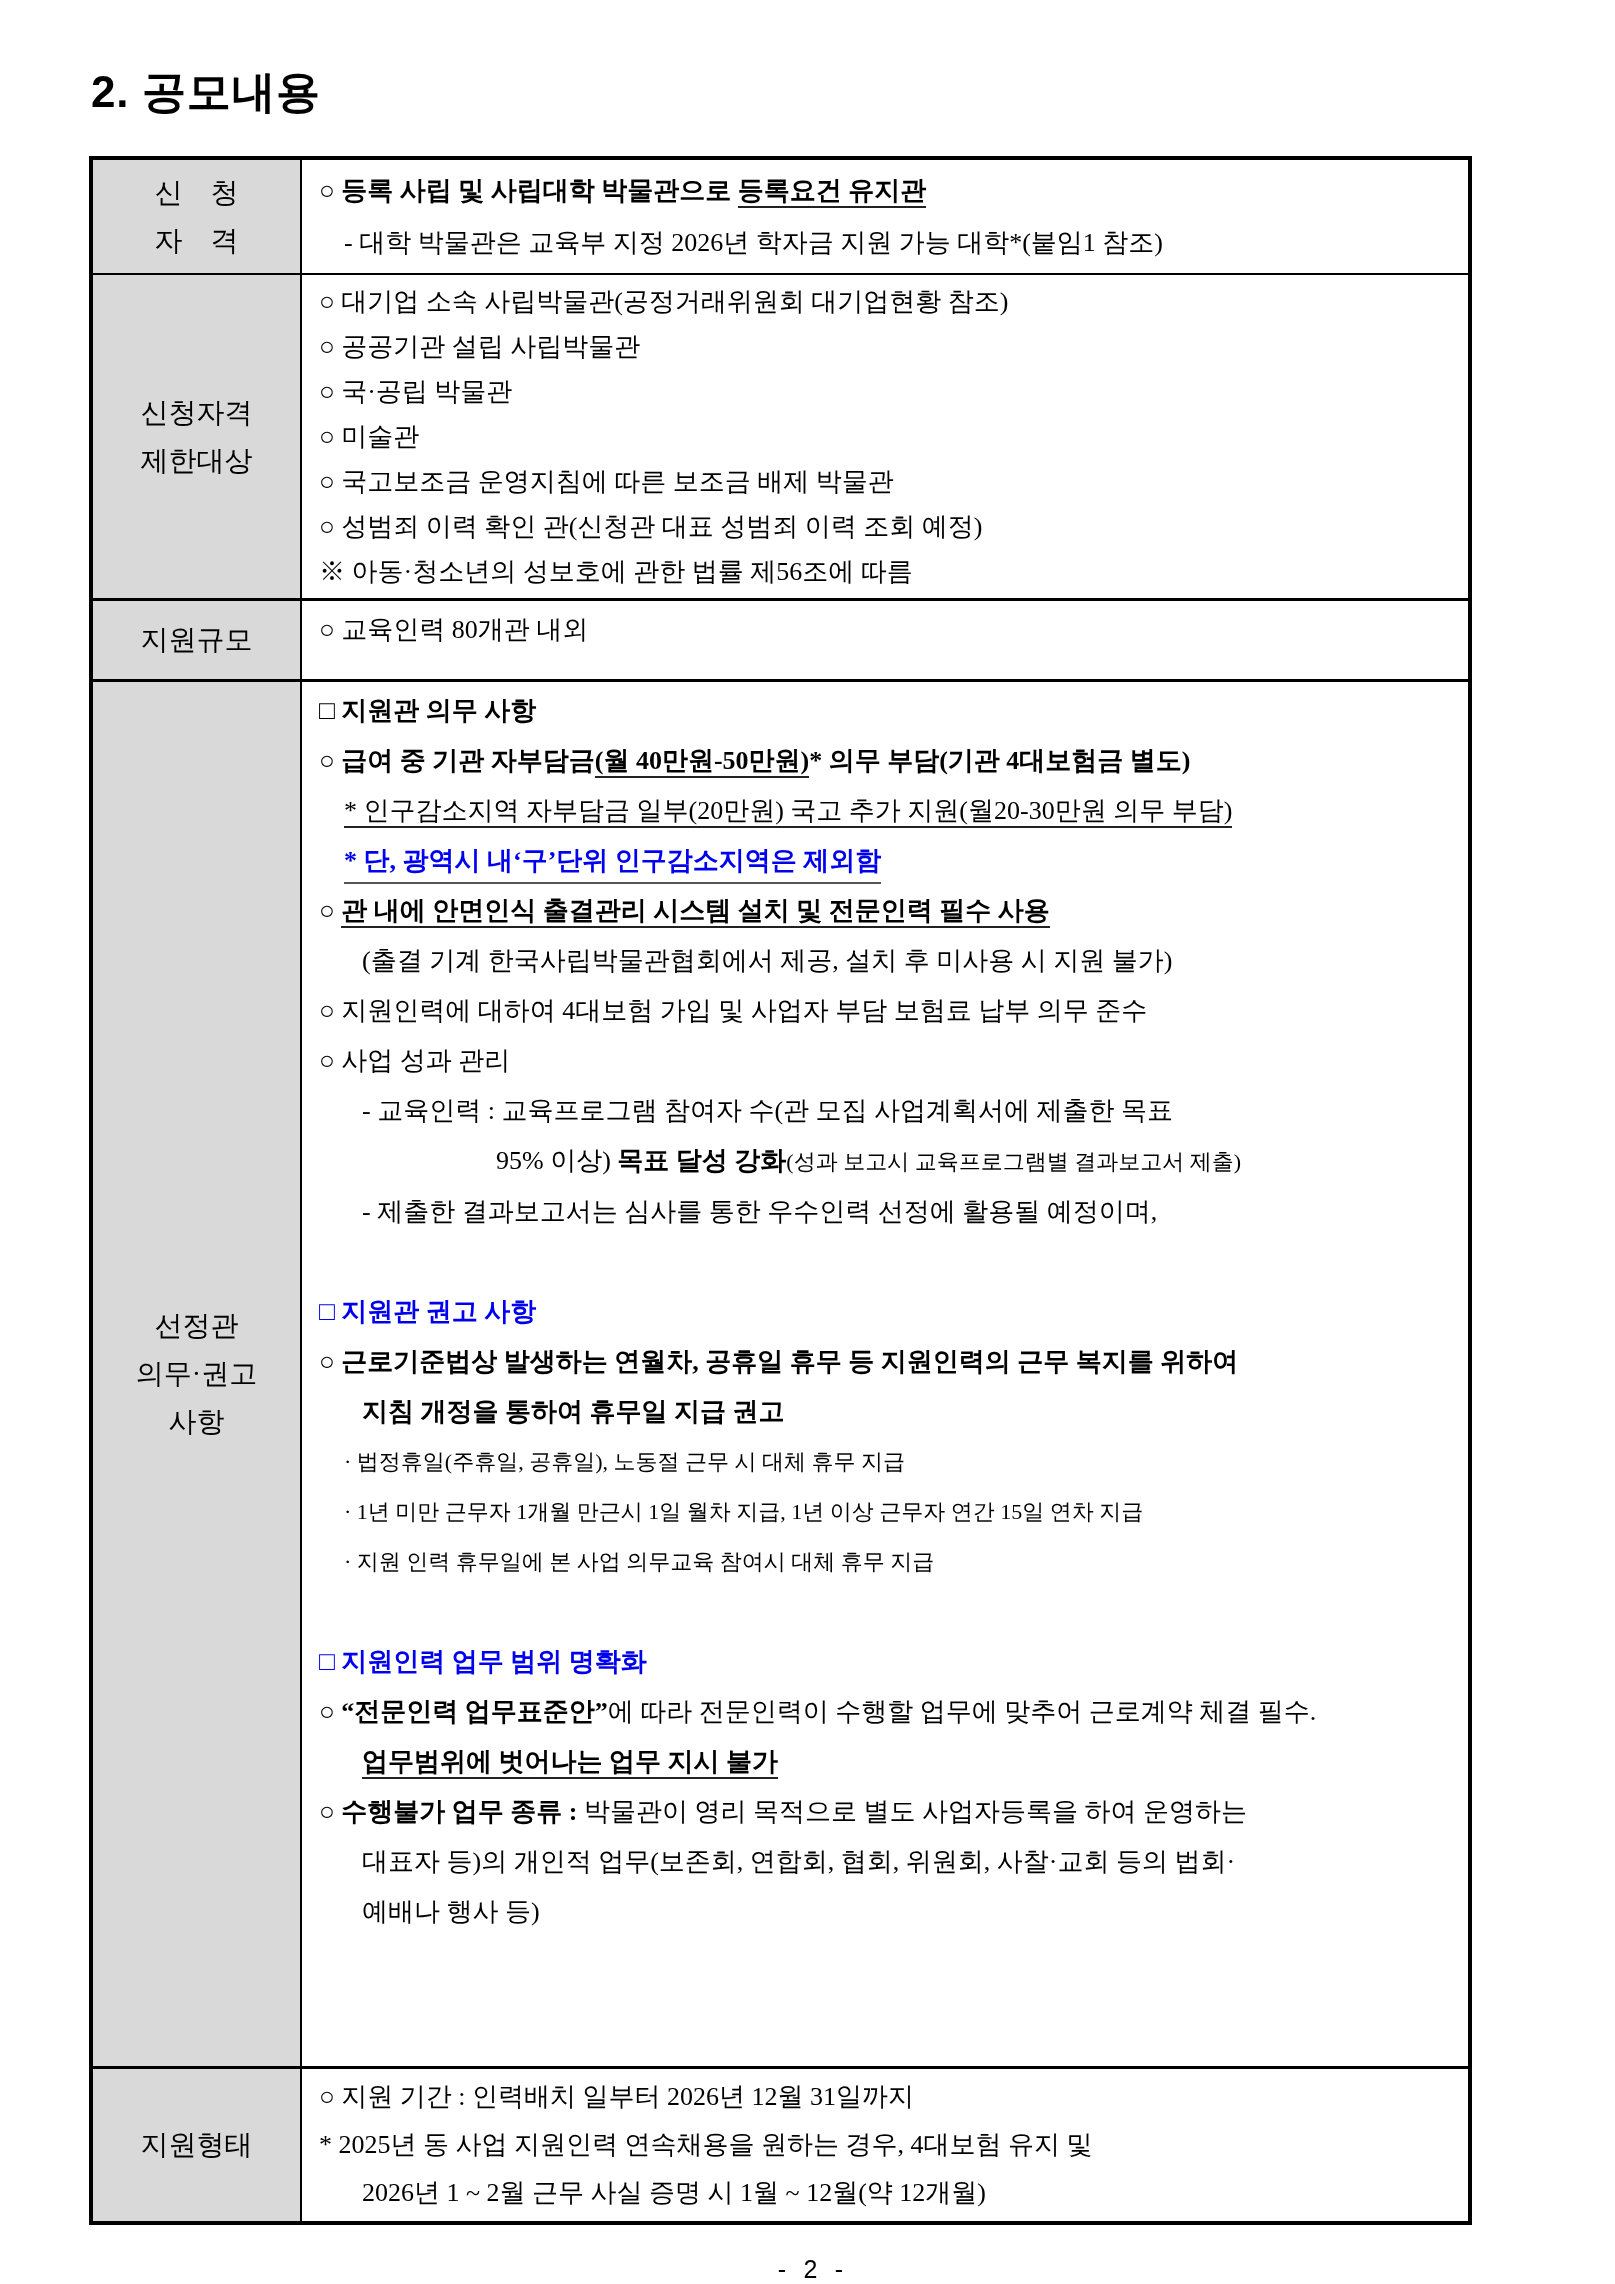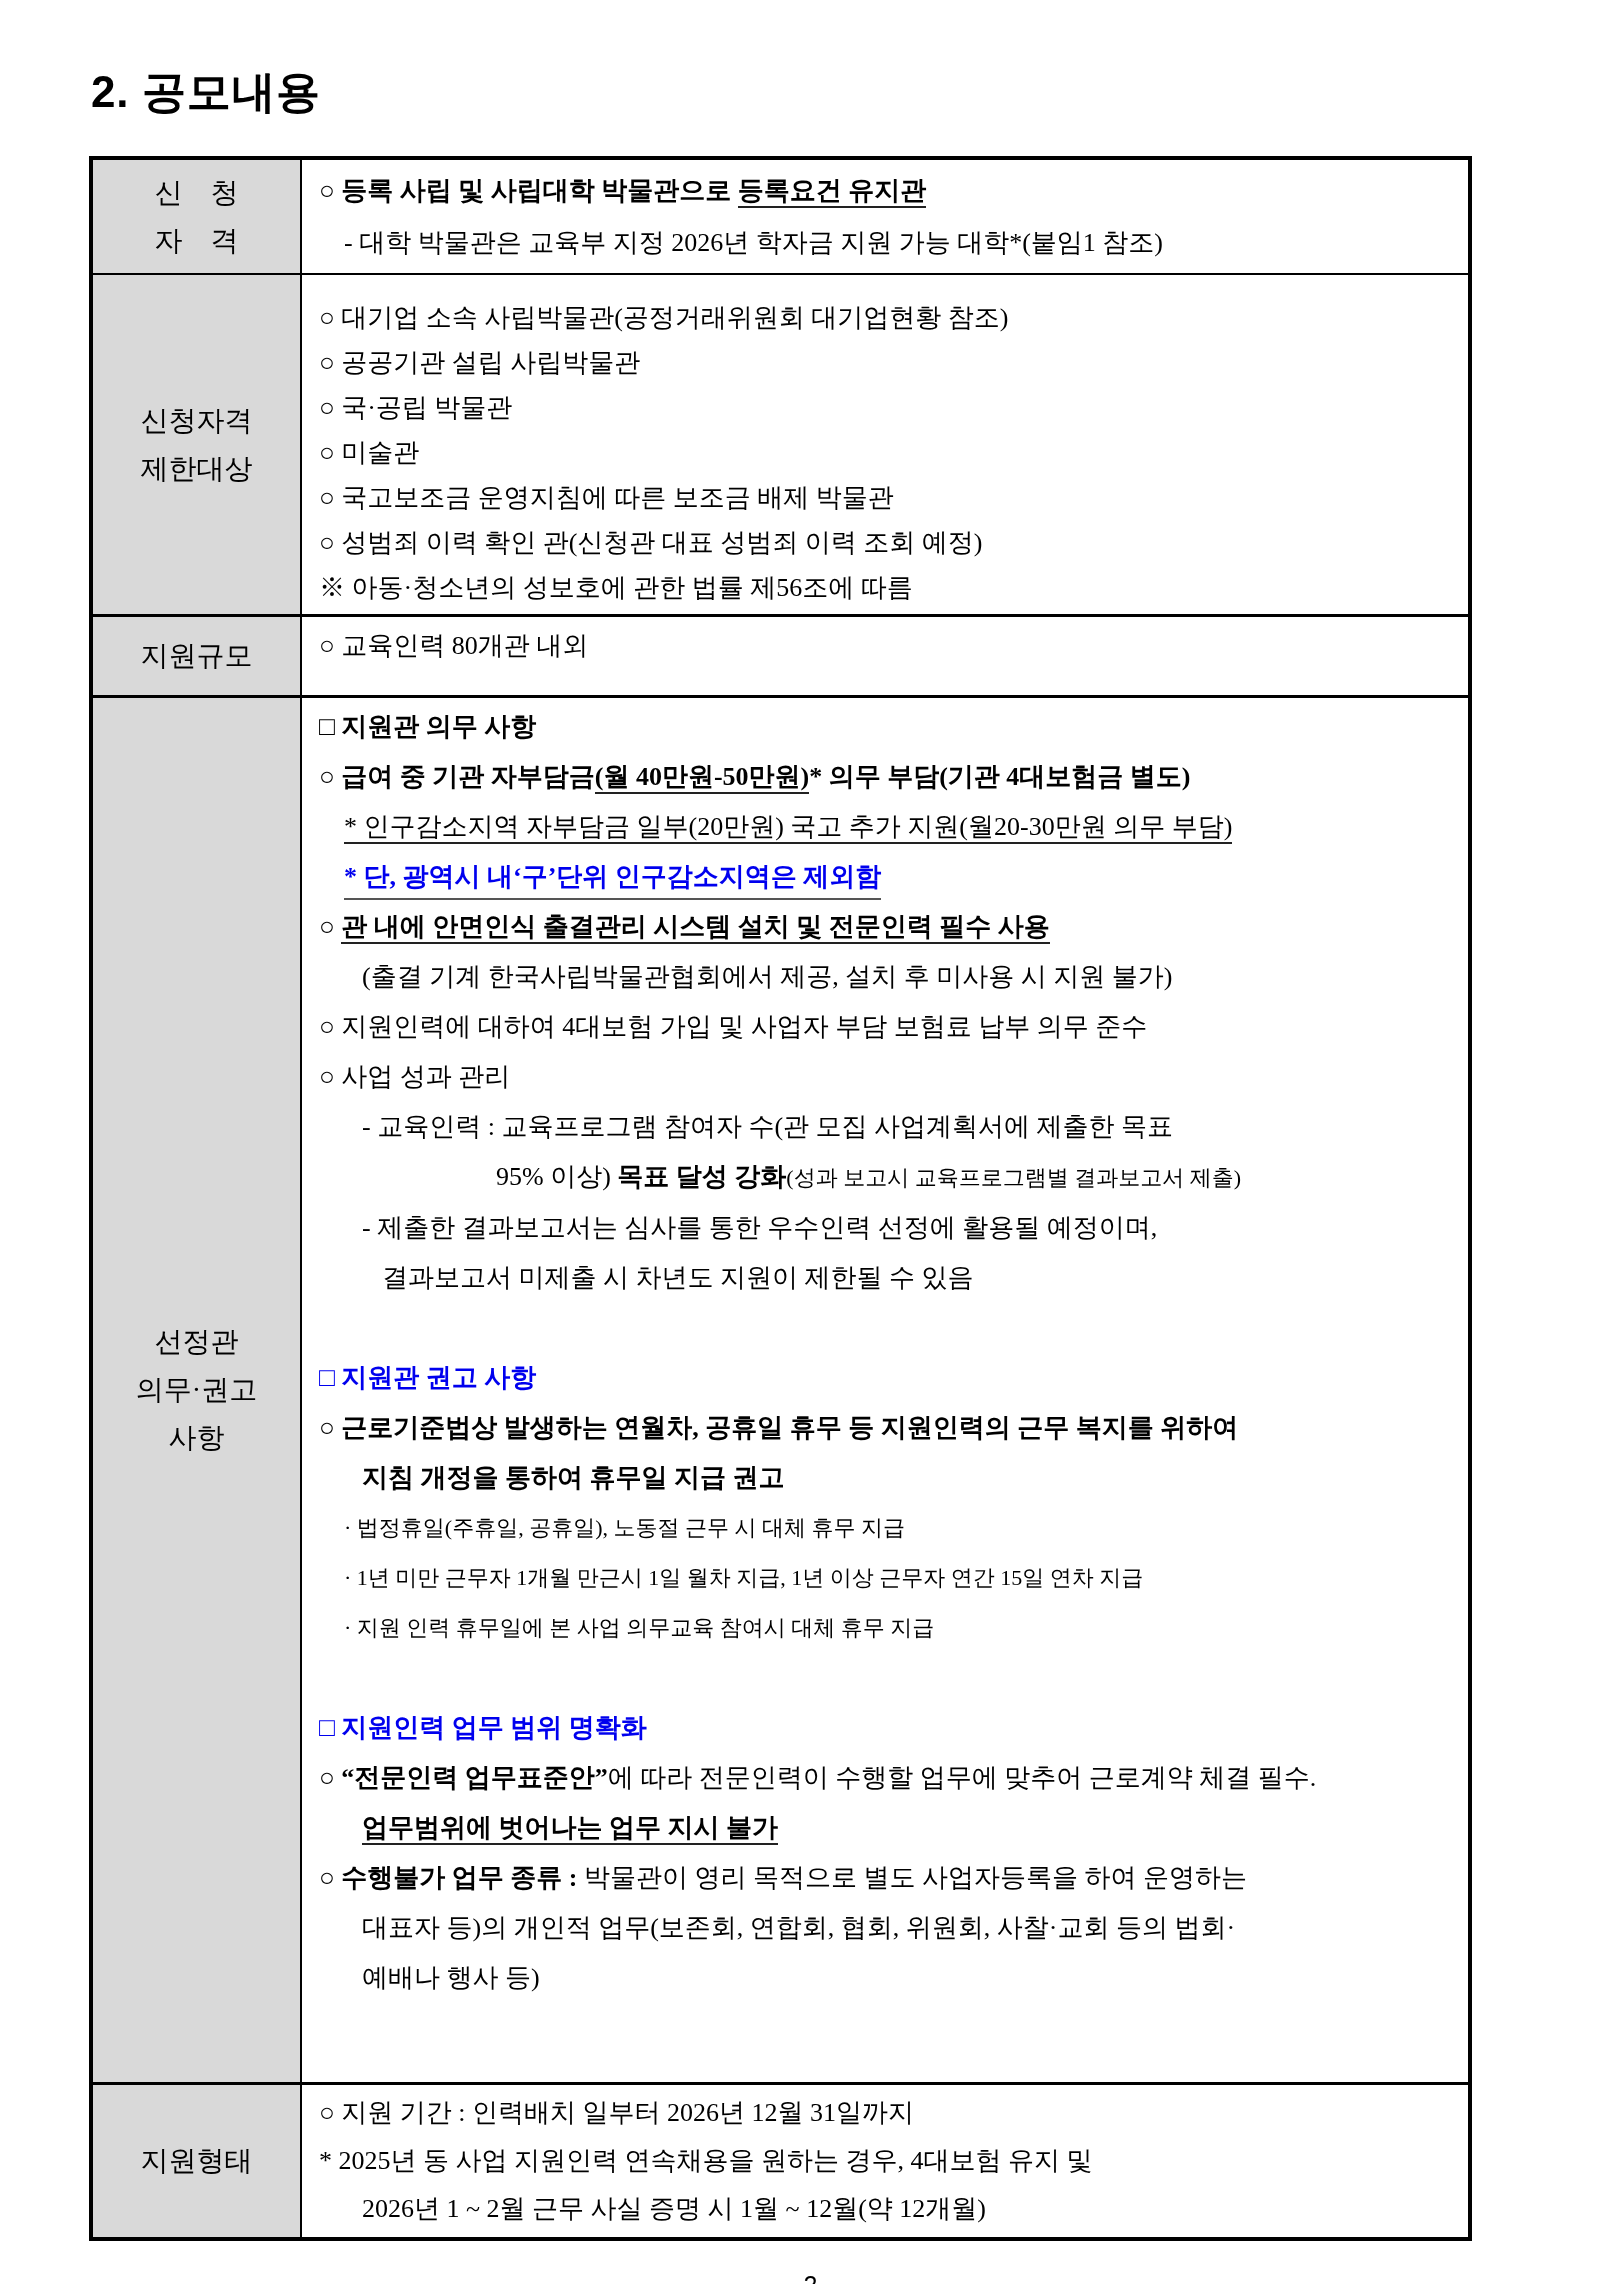--- a/index.html
+++ b/index.html
@@ -40,21 +40,21 @@
     padding: 3.9px 5.2px 3.9px 17px;
     font-size: 26px;
     line-height: 50px;
   }
   .r1 { min-height: 106px; }
   .r2 { min-height: 313px; }
   .r3 { min-height: 81px; }
   .r4 { min-height: 1387px; }
   .r5 { min-height: 145px; }
   .r1 .ccell { line-height: 52px; padding-top: 5.2px; }
-  .r2 .ccell { line-height: 45px; padding-top: 20px; }
+  .r2 .ccell { line-height: 45px; padding-top: 4px; }
   .r3 .ccell { display: flex; align-items: flex-start; }
   .r5 .ccell { display: flex; flex-direction: column; justify-content: center; line-height: 48px; }
   .ln { white-space: nowrap; }
   .bd { font-weight: bold; }
   .sm { font-size: 22px; }
   .blue { color: #0000ee; }
   .ul  { border-bottom: 2.6px solid #222; padding-bottom: 0.7px; }
   .ulg { border-bottom: 2.6px solid #555; padding-bottom: 7px; }
   .ind1 { padding-left: 25px; }
   .ind2 { padding-left: 43px; }
@@ -122,21 +122,20 @@
       <div class="ln bd"><span>○ 급여 중 기관 자부담금</span><span class="ul">(월 40만원-50만원)</span><span>* 의무 부담(기관 4대보험금 별도)</span></div>
       <div class="ln ind1"><span class="ul">* 인구감소지역 자부담금 일부(20만원) 국고 추가 지원(월20-30만원 의무 부담)</span></div>
       <div class="ln ind1"><span class="blue bd ulg">* 단, 광역시 내‘구’단위 인구감소지역은 제외함</span></div>
       <div class="ln bd"><span>○ </span><span class="ul">관 내에 안면인식 출결관리 시스템 설치 및 전문인력 필수 사용</span></div>
       <div class="ln ind2">(출결 기계 한국사립박물관협회에서 제공, 설치 후 미사용 시 지원 불가)</div>
       <div class="ln">○ 지원인력에 대하여 4대보험 가입 및 사업자 부담 보험료 납부 의무 준수</div>
       <div class="ln">○ 사업 성과 관리</div>
       <div class="ln ind2">- 교육인력 : 교육프로그램 참여자 수(관 모집 사업계획서에 제출한 목표</div>
       <div class="ln ind3"><span>95% 이상) </span><span class="bd">목표 달성 강화</span><span class="sm">(성과 보고시 교육프로그램별 결과보고서 제출)</span></div>
       <div class="ln ind2">- 제출한 결과보고서는 심사를 통한 우수인력 선정에 활용될 예정이며,</div>
-      <div class="ln ind4">결과보고서 미제출 시 차년도 지원이 제한될 수 있음</div>
       <div class="spacer"></div>
       <div class="ln blue bd">□ 지원관 권고 사항</div>
       <div class="ln bd">○ 근로기준법상 발생하는 연월차, 공휴일 휴무 등 지원인력의 근무 복지를 위하여</div>
       <div class="ln ind2 bd">지침 개정을 통하여 휴무일 지급 권고</div>
       <div class="ln ind1 sm">· 법정휴일(주휴일, 공휴일), 노동절 근무 시 대체 휴무 지급</div>
       <div class="ln ind1 sm">· 1년 미만 근무자 1개월 만근시 1일 월차 지급, 1년 이상 근무자 연간 15일 연차 지급</div>
       <div class="ln ind1 sm">· 지원 인력 휴무일에 본 사업 의무교육 참여시 대체 휴무 지급</div>
       <div class="spacer"></div>
       <div class="ln blue bd">□ 지원인력 업무 범위 명확화</div>
       <div class="ln"><span>○ </span><span class="bd">“전문인력 업무표준안”</span><span>에 따라 전문인력이 수행할 업무에 맞추어 근로계약 체결 필수.</span></div>

